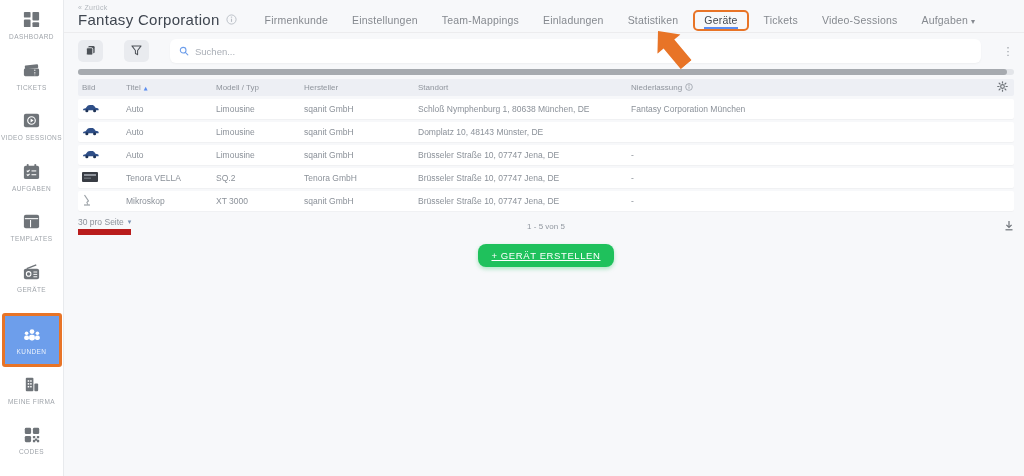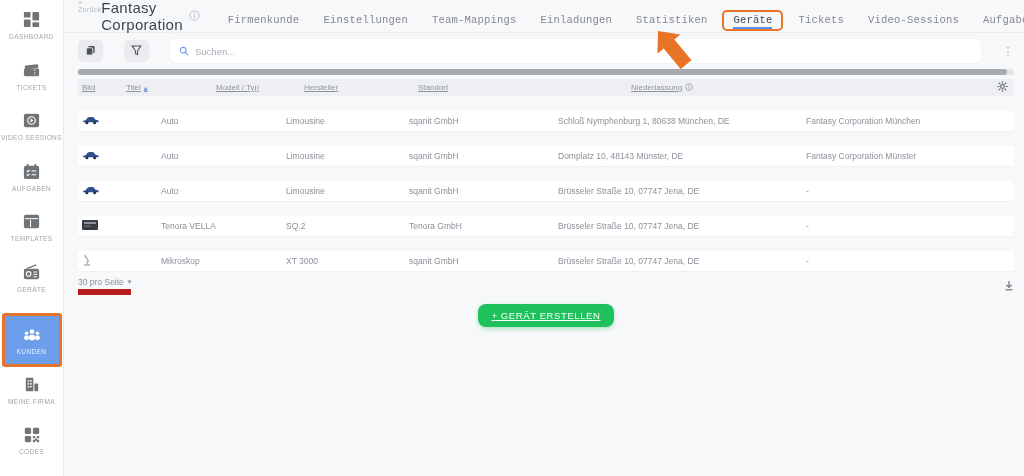--- a/index.html
+++ b/index.html
@@ -22,53 +22,53 @@
     align-items:center;justify-content:flex-start;gap:4px;cursor:pointer;}
   .side-item .lbl{font-size:6.5px;color:var(--label-gray);letter-spacing:.4px;text-align:center;line-height:7px;}
   .side-item svg{display:block;}
   .side-item.active{background:var(--kunden-blue);border:3px solid var(--orange);border-radius:3px;
     width:60px;height:56px;justify-content:center;margin-bottom:8px;}
   .side-item.active .lbl{color:rgba(255,255,255,.85);}
 
   
   .topbar{position:relative;margin-left:64px;height:33px;border-bottom:1px solid #ececee;
     display:flex;align-items:center;padding-left:14px;}
-  .title-block{display:flex;flex-direction:row;}
+  .title-block{display:flex;flex-direction:column;}
   .back-link{font-size:7px;color:#b3b8be;letter-spacing:.3px;cursor:pointer;}
   .title-row{display:flex;align-items:center;gap:6px;}
   .page-title{font-size:15px;color:var(--ink);letter-spacing:.3px;font-weight:500;}
   .tabs{display:flex;align-items:center;margin-left:16px;margin-top:8px;}
-  .tab{font-size:10.5px;color:var(--tab-gray);letter-spacing:.2px;padding:3px 12px;cursor:pointer;white-space:nowrap;font-family:Liberation Mono, monospace;}
+  .tab{font-size:10.5px;color:var(--tab-gray);letter-spacing:.2px;padding:3px 12px;cursor:pointer;white-space:nowrap;}
   .tab .caret{font-size:8px;color:var(--tab-gray);margin-left:3px;}
   .tab.active{color:#41474f;border:2px solid var(--orange);border-radius:5px;padding:2px 9px 3px;margin:0 3px;}
   .tab.active .tab-label{border-bottom:2px solid var(--blue);padding-bottom:1px;}
 
   
   .content{margin-left:64px;padding:6px 10px 0 14px;position:relative;}
   .toolbar{display:flex;align-items:center;gap:21px;height:24px;}
   .icon-btn{width:25px;height:22px;background:#e9ebef;border-radius:5px;display:flex;
     align-items:center;justify-content:center;cursor:pointer;flex:none;}
   .search-box{flex:1;height:24px;background:var(--white);border-radius:6px;display:flex;align-items:center;
     padding:0 9px;gap:6px;box-shadow:0 1px 2px rgba(0,0,0,.04);}
   .search-box input{border:none;outline:none;flex:1;font-size:9.5px;color:#5a6069;background:transparent;
     font-family:"Liberation Sans","DejaVu Sans",sans-serif;}
   .search-box input::placeholder{color:#a9aeb6;}
   .kebab{width:12px;text-align:center;font-size:11px;color:#9aa0a6;cursor:pointer;font-family:"DejaVu Sans",sans-serif;}
 
   .hscroll{margin-top:6px;height:6px;border-radius:3px;background:#e3e5e9;position:relative;cursor:pointer;}
   .hscroll .thumb{position:absolute;left:0;top:0;height:6px;width:99.3%;border-radius:3px;background:var(--thumb);}
 
   .grid{display:grid;grid-template-columns:44px 90px 88px 114px 213px 1fr 24px;align-items:center;}
-  .thead{margin-top:4px;height:17px;background:var(--hdr-bg);border-radius:2px;font-size:8px;color:var(--hdr-text);text-decoration:underline;}
+  .thead{margin-top:4px;height:17px;background:var(--hdr-bg);border-radius:2px;font-size:8px;color:var(--hdr-text);}
   .thead .cell{padding-left:4px;display:flex;align-items:center;gap:3px;cursor:pointer;}
   .sort-asc{font-size:5px;color:var(--blue);font-family:"DejaVu Sans",sans-serif;}
   .gear-cell{display:flex;justify-content:flex-end;padding-right:6px;}
 
-  .trow{margin-top:15px;height:20px;background:var(--white);border-radius:2px;
-    box-shadow:0 1px 1px rgba(0,0,0,.03);font-size:8.5px;color:var(--row-text);cursor:pointer;gap:35px;}
+  .trow{margin-top:3px;height:20px;background:var(--white);border-radius:2px;
+    box-shadow:0 1px 1px rgba(0,0,0,.03);font-size:8.5px;color:var(--row-text);cursor:pointer;}
   .trow .cell{padding-left:4px;overflow:hidden;white-space:nowrap;text-overflow:ellipsis;}
   .img-cell{display:flex;align-items:center;justify-content:flex-start;padding-left:8px;}
 
   .tfoot{margin-top:8px;height:14px;position:relative;display:flex;align-items:center;font-size:8.5px;color:#8b9199;}
   .page-size{display:flex;align-items:center;gap:4px;border-bottom:6px solid #b91c1c;padding-bottom:2px;cursor:pointer;}
   .page-size .caret{font-size:7px;color:#7d93b2;}
   .range{position:absolute;left:0;right:0;text-align:center;font-size:8px;color:#9298a0;}
   .dl-btn{margin-left:auto;cursor:pointer;display:flex;align-items:center;}
 
   .btn-row{display:flex;justify-content:center;margin-top:11px;}
@@ -349,21 +349,20 @@
             <path d="M1,7 Q1,4.6 4,4.6 L6.2,2 Q7,1 9,1 L12,1 Q13.8,1.6 15,4.2 L17.6,4.6 Q19,5 18.4,7 Z" fill="#2f4f88"></path>
             <circle cx="5.4" cy="7.4" r="1.7" fill="#1d3255"></circle>
               <circle cx="14" cy="7.4" r="1.7" fill="#1d3255"></circle>
           </svg>
         </span>
       </div>
       <div class="cell">Auto</div>
       <div class="cell">Limousine</div>
       <div class="cell">sqanit GmbH</div>
       <div class="cell">Domplatz 10, 48143 Münster, DE</div>
-      <div class="cell">Fantasy Corporation Münster</div>
       <div class="cell"></div>
     </div>
 
     <div class="grid trow">
       <div class="cell img-cell">
         <span>
           <svg width="18" height="9" viewBox="0 0 20 10">
             <path d="M1,7 Q1,4.6 4,4.6 L6.2,2 Q7,1 9,1 L12,1 Q13.8,1.6 15,4.2 L17.6,4.6 Q19,5 18.4,7 Z" fill="#2f4f88"></path>
             <circle cx="5.4" cy="7.4" r="1.7" fill="#1d3255"></circle>
               <circle cx="14" cy="7.4" r="1.7" fill="#1d3255"></circle>
@@ -413,20 +412,21 @@
       <div class="cell">Brüsseler Straße 10, 07747 Jena, DE</div>
       <div class="cell">-</div>
       <div class="cell"></div>
     </div>
 
     <div class="tfoot">
       <div class="page-size">
         <span>30 pro Seite</span>
         <span class="caret">▾</span>
       </div>
+      <span class="range">1 - 5 von 5</span>
       <div class="dl-btn">
         <span>
           <svg width="10" height="11" viewBox="0 0 10 11">
             <line x1="5" y1="1" x2="5" y2="7" stroke="#6d7278" stroke-width="1.2"></line>
             <polyline points="2.4,4.8 5,7.4 7.6,4.8" fill="none" stroke="#6d7278" stroke-width="1.2"></polyline>
             <line x1="1.5" y1="9.8" x2="8.5" y2="9.8" stroke="#6d7278" stroke-width="1.2"></line>
           </svg>
         </span>
       </div>
     </div>

